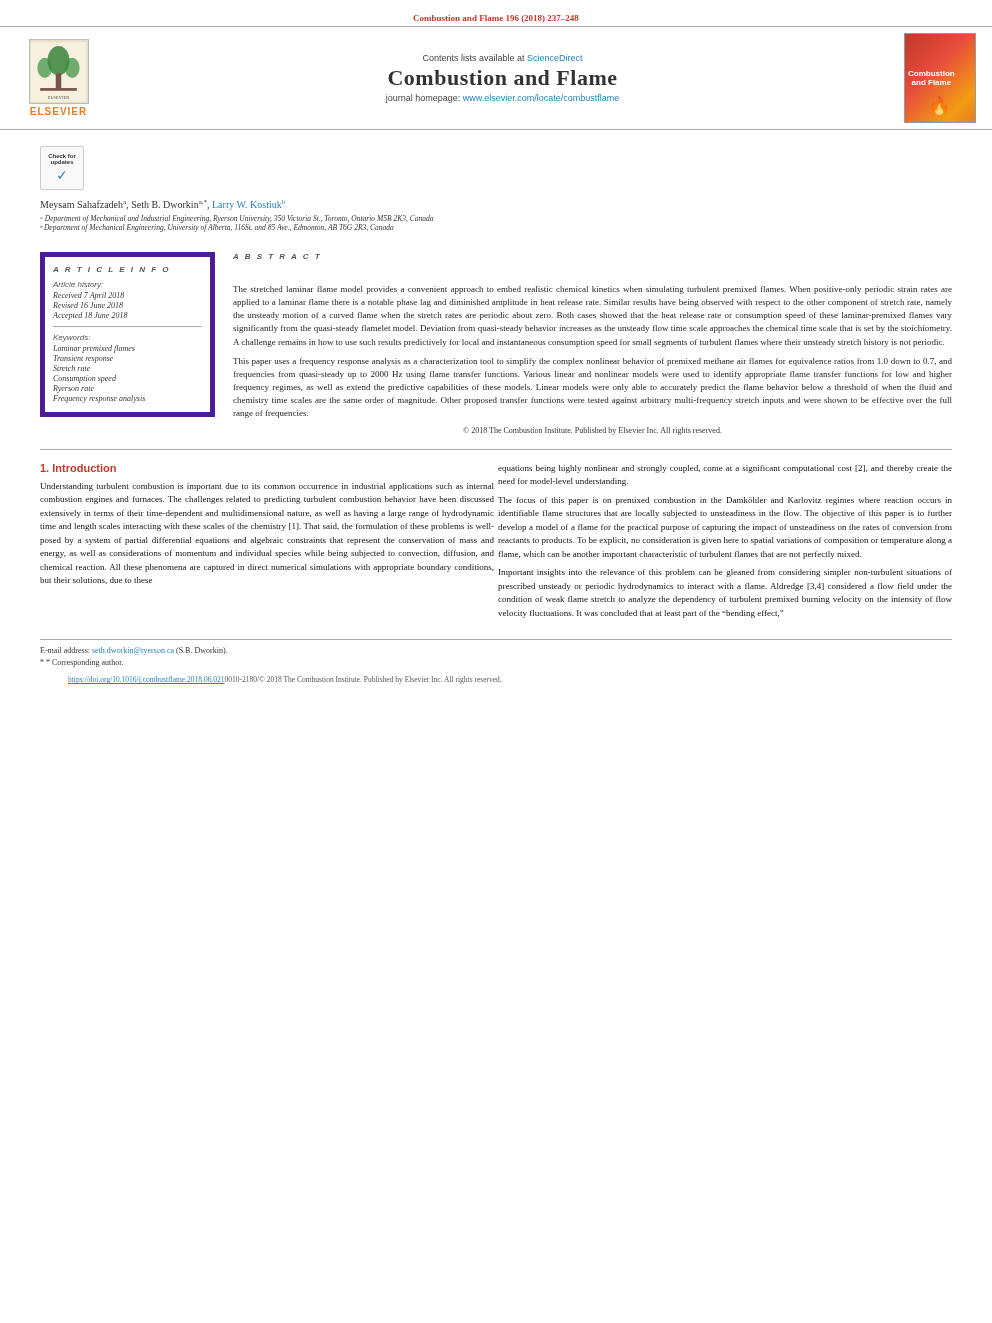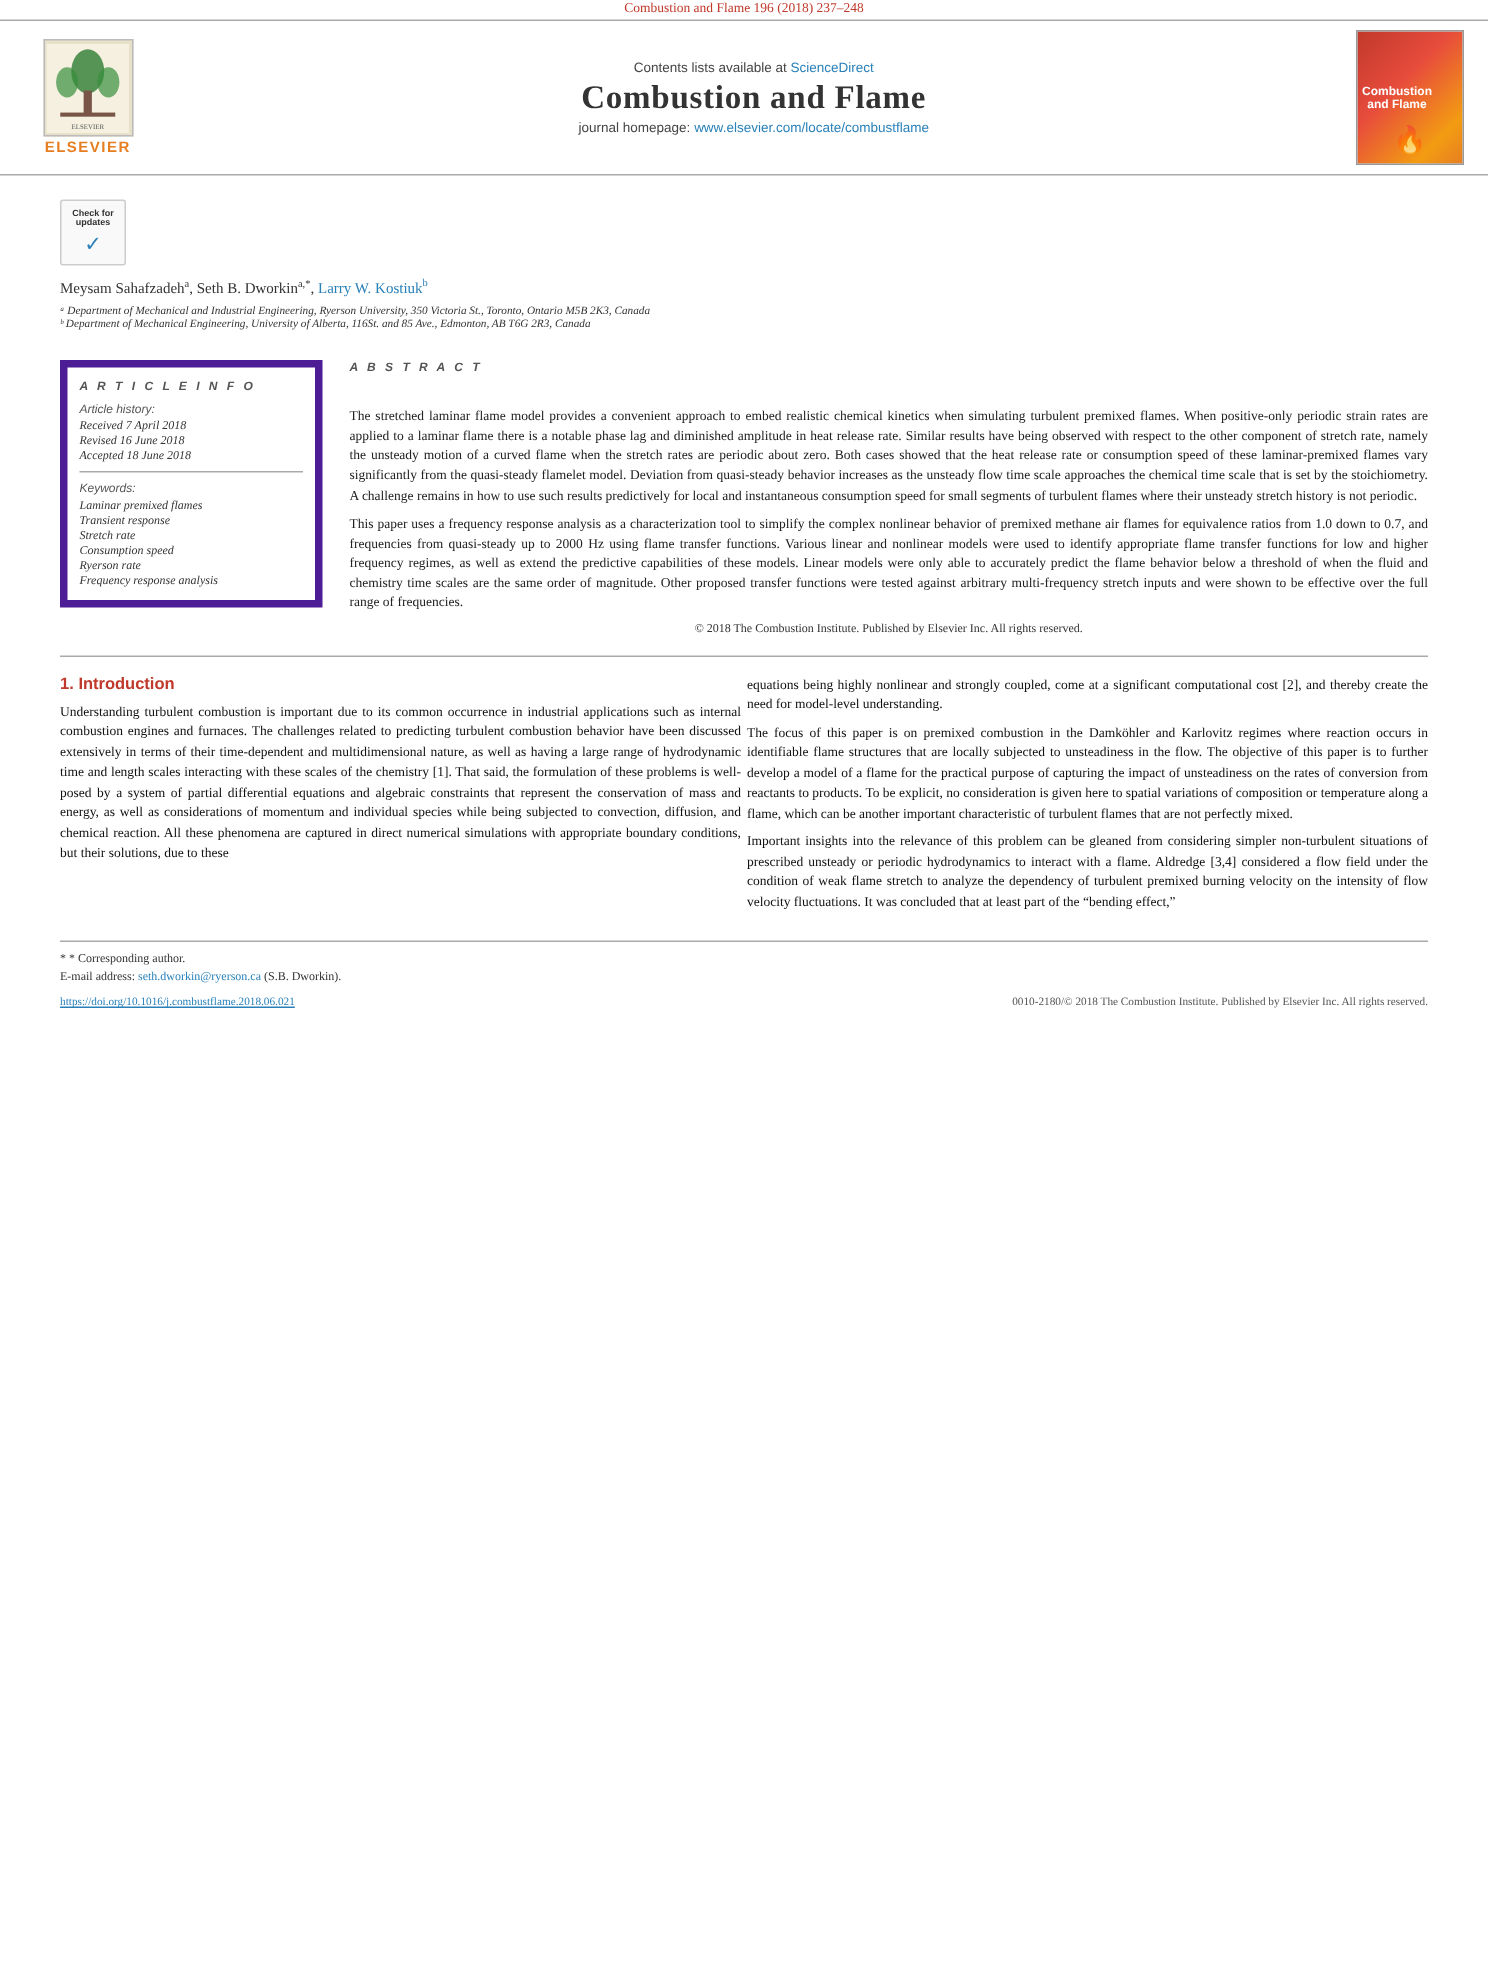--- a/index.html
+++ b/index.html
@@ -8,23 +8,24 @@
       font-family: 'Times New Roman', Times, serif;
       font-size: 9.5px;
       color: #000;
       width: 992px;
       min-height: 1323px;
     }
 
     
     .top-bar {
       text-align: center;
-      padding: 0 0 3px;
+      padding: 13px 0 3px;
       font-size: 9px;
       color: #c0392b;
+      font-weight: bold;
     }
     .top-bar a { color: #c0392b; text-decoration: none; }
 
     
     .journal-header {
       border-top: 1.5px solid #aaa;
       border-bottom: 1px solid #aaa;
       display: flex;
       align-items: center;
       padding: 6px 16px;
@@ -287,24 +288,24 @@
       padding-top: 6px;
       font-size: 8px;
       color: #333;
     }
     .footer-section .footnote {
       margin-bottom: 3px;
     }
     .footer-section a { color: #2980b9; text-decoration: none; }
     .footer-bottom {
       display: flex;
-      justify-content: space-between;
       font-size: 7.5px;
       color: #555;
       margin-top: 8px;
+      margin-left: 28px;
     }
     .doi-line a { color: #2980b9; text-decoration: underline; }
 
     
     .corr-marker { color: #333; }
   </style>
 </head>
 <body>
 
 <div class="top-bar">
@@ -416,28 +417,28 @@
       <div class="body-text">
         <p>equations being highly nonlinear and strongly coupled, come at a significant computational cost [2], and thereby create the need for model-level understanding.</p>
         <p>The focus of this paper is on premixed combustion in the Damköhler and Karlovitz regimes where reaction occurs in identifiable flame structures that are locally subjected to unsteadiness in the flow. The objective of this paper is to further develop a model of a flame for the practical purpose of capturing the impact of unsteadiness on the rates of conversion from reactants to products. To be explicit, no consideration is given here to spatial variations of composition or temperature along a flame, which can be another important characteristic of turbulent flames that are not perfectly mixed.</p>
         <p>Important insights into the relevance of this problem can be gleaned from considering simpler non-turbulent situations of prescribed unsteady or periodic hydrodynamics to interact with a flame. Aldredge [3,4] considered a flow field under the condition of weak flame stretch to analyze the dependency of turbulent premixed burning velocity on the intensity of flow velocity fluctuations. It was concluded that at least part of the “bending effect,”</p>
       </div>
     </div>
   </div>
 
   <div class="footer-section">
     <div class="footnote">
-      <span class="corr-marker">*</span>
-      <span>* Corresponding author.</span>
-    </div>
-    <div class="footnote">
       <span>E-mail address:</span>
       <a>seth.dworkin@ryerson.ca</a>
       <span>(S.B. Dworkin).</span>
     </div>
+    <div class="footnote">
+      <span class="corr-marker">*</span>
+      <span>* Corresponding author.</span>
+    </div>
     <div class="footer-bottom">
       <div class="doi-line">
         <a>https://doi.org/10.1016/j.combustflame.2018.06.021</a>
       </div>
       <div>0010-2180/© 2018 The Combustion Institute. Published by Elsevier Inc. All rights reserved.</div>
     </div>
   </div>
 
 </div>
 

